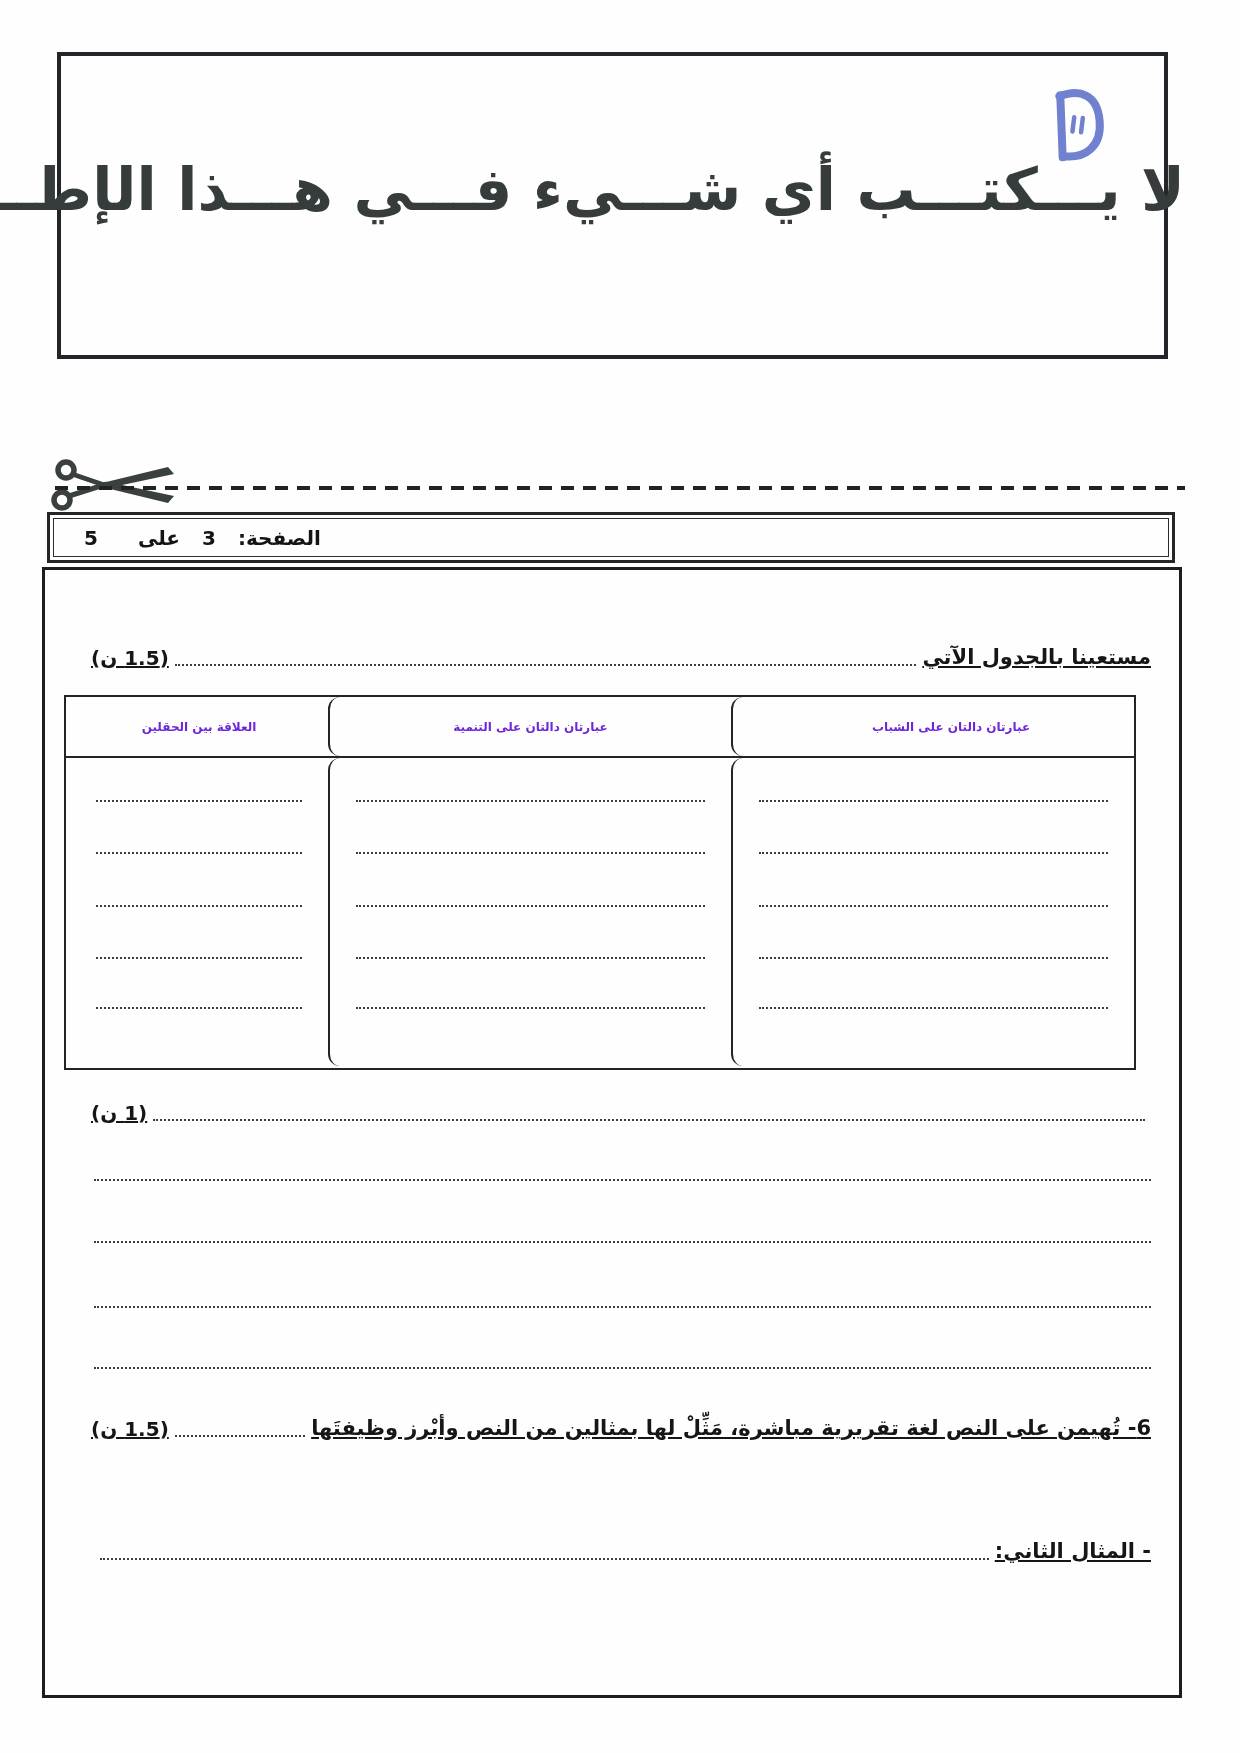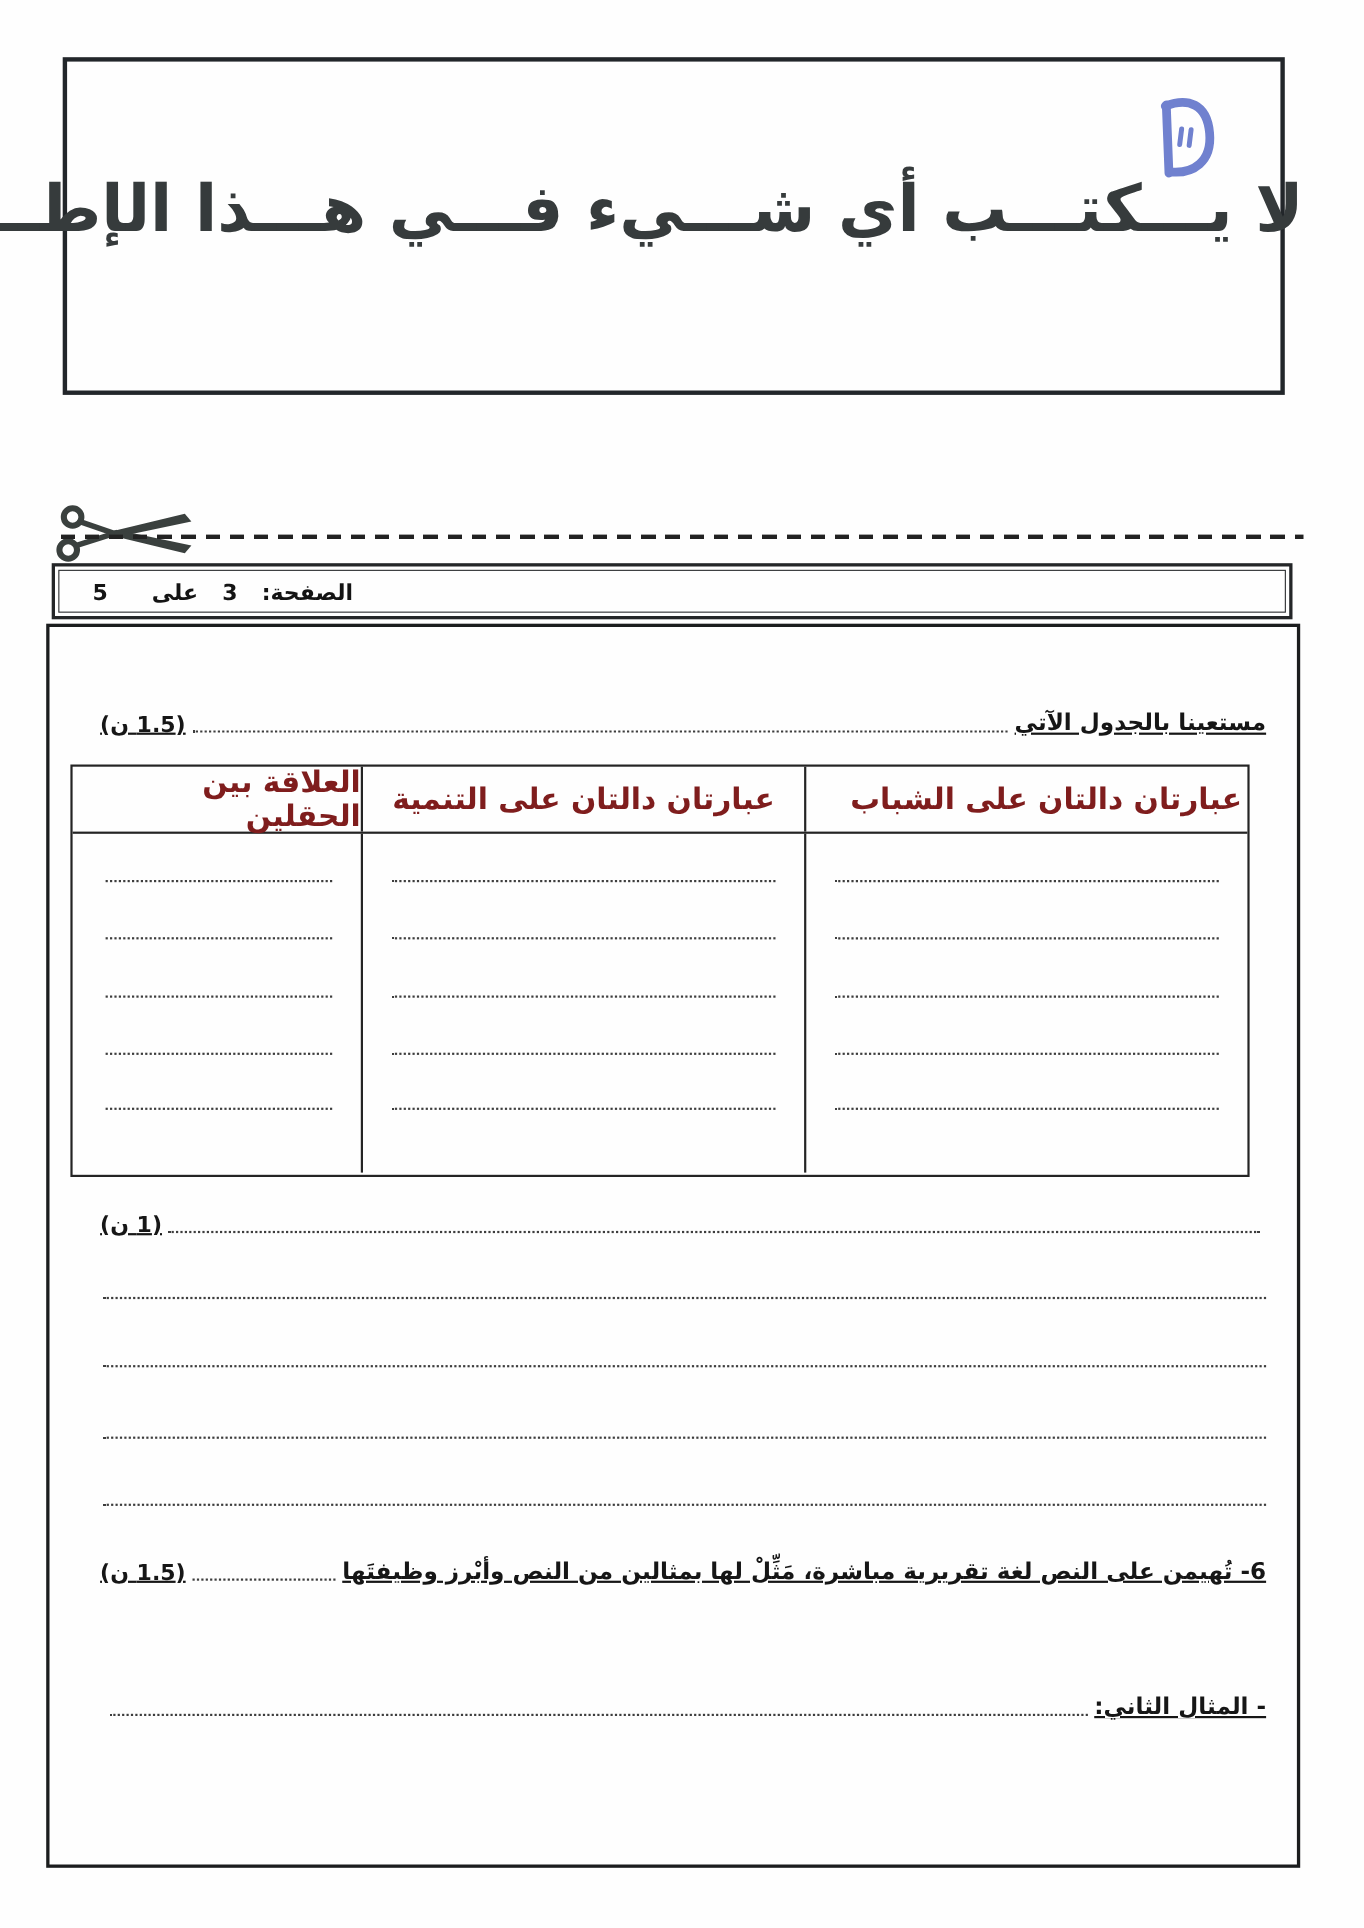--- a/index.html
+++ b/index.html
@@ -51,25 +51,25 @@
   }
   .pts{font-size:20px;}
   
   .ph-table{
     position:absolute;top:125px;right:43px;width:1068px;height:371px;
     border:2px solid #242424;
   }
   .thead{display:flex;height:59px;border-bottom:2px solid #242424;}
   .tbody{display:flex;height:308px;}
   .cell{box-sizing:border-box;}
-  .cell:not(:last-child){border-left:2px solid #242424;}
+  .cell:not(:last-child){border-left:2px solid #242424;border-radius:12px;}
   .c-youth{width:403px;padding-left:35px;}
   .c-dev{width:403px;}
   .c-rel{width:258px;}
-  .hcell{display:flex;align-items:center;justify-content:center;font-size:27px;color:#7f1d1d;}
+  .hcell{display:flex;align-items:center;justify-content:center;font-size:12px;color:#6d28d9;}
   .bcell{position:relative;}
   .dotline{position:absolute;left:26px;right:26px;border-bottom:2px dotted #3d3d3d;}
   .dl1{top:42px;}.dl2{top:94px;}.dl3{top:147px;}.dl4{top:199px;}.dl5{top:249px;}
   
   .ansline{position:absolute;right:28px;left:49px;border-bottom:2px dotted #3d3d3d;}
 </style>
 </head>
 <body>
 
 <div class="page">

